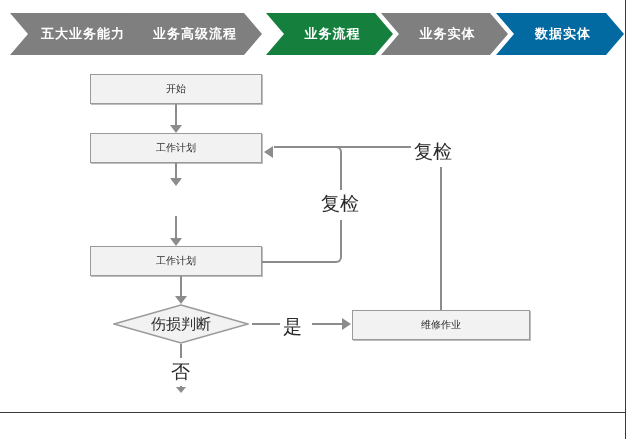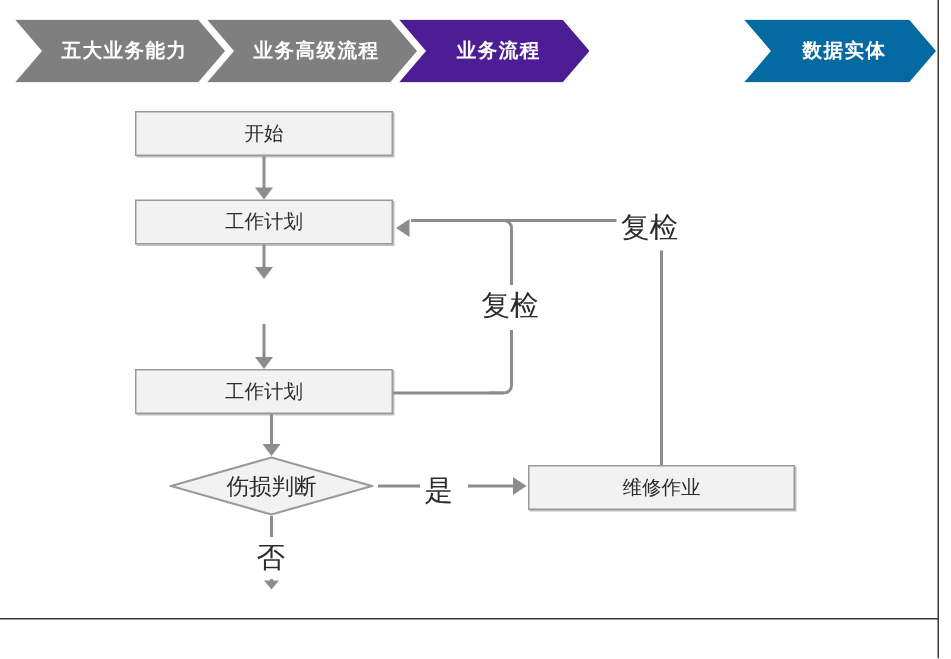--- a/index.html
+++ b/index.html
@@ -36,21 +36,21 @@
     clip-path:polygon(0 0, calc(100% - 18px) 0, 100% 50%, calc(100% - 18px) 100%, 0 100%, 18px 50%);
   }
   .chev-label{pointer-events:none;padding-left:6px;}
 
   
   .node{
     position:absolute;box-sizing:border-box;
     background:#f2f2f2;border:1px solid #9a9a9a;
     box-shadow:1px 1px 0 0 #bdbdbd;
     display:flex;align-items:center;justify-content:center;
-    color:#2b2b2b;font-size:13px;
+    color:#2b2b2b;font-size:10px;
     font-family:"DejaVu Sans","Liberation Sans",sans-serif;
   }
   .diamond-wrap{position:absolute;}
   .diamond-wrap svg{display:block;}
   .diamond-label{
     position:absolute;left:0;top:0;width:100%;height:100%;
     display:flex;align-items:center;justify-content:center;
     font-size:15px;color:#2b2b2b;
   }
 
@@ -91,28 +91,31 @@
 
   <div class="frame-line-right"></div>
   <div class="frame-line-bottom"></div>
 
   <div class="chevron-bar">
 
     <div class="chev first" style="left:0px;width:140px;background:#7f7f7f;">
       <span class="chev-label">五大业务能力</span>
     </div>
 
-    <div class="chev" style="left:128px;width:140px;background:#7f7f7f;text-align:center;">
+    <div class="chev" style="left:112px;width:140px;background:#7f7f7f;text-align:center;">
       <span class="chev-label">业务高级流程</span>
     </div>
 
-    <div class="chev" style="left:256px;width:127px;background:#4c1d95;">
+    <div class="chev" style="left:256px;width:127px;background:#15803d;">
       <span class="chev-label">业务流程</span>
     </div>
 
+    <div class="chev" style="left:371px;width:127px;background:#7f7f7f;">
+      <span class="chev-label">业务实体</span>
+    </div>
 
     <div class="chev" style="left:486px;width:128px;background:#0369a1;">
       <span class="chev-label">数据实体</span>
     </div>
   </div>
 
   <div class="node" style="left:90px;top:74px;width:172px;height:30px;">
     <span>开始</span>
   </div>
 

